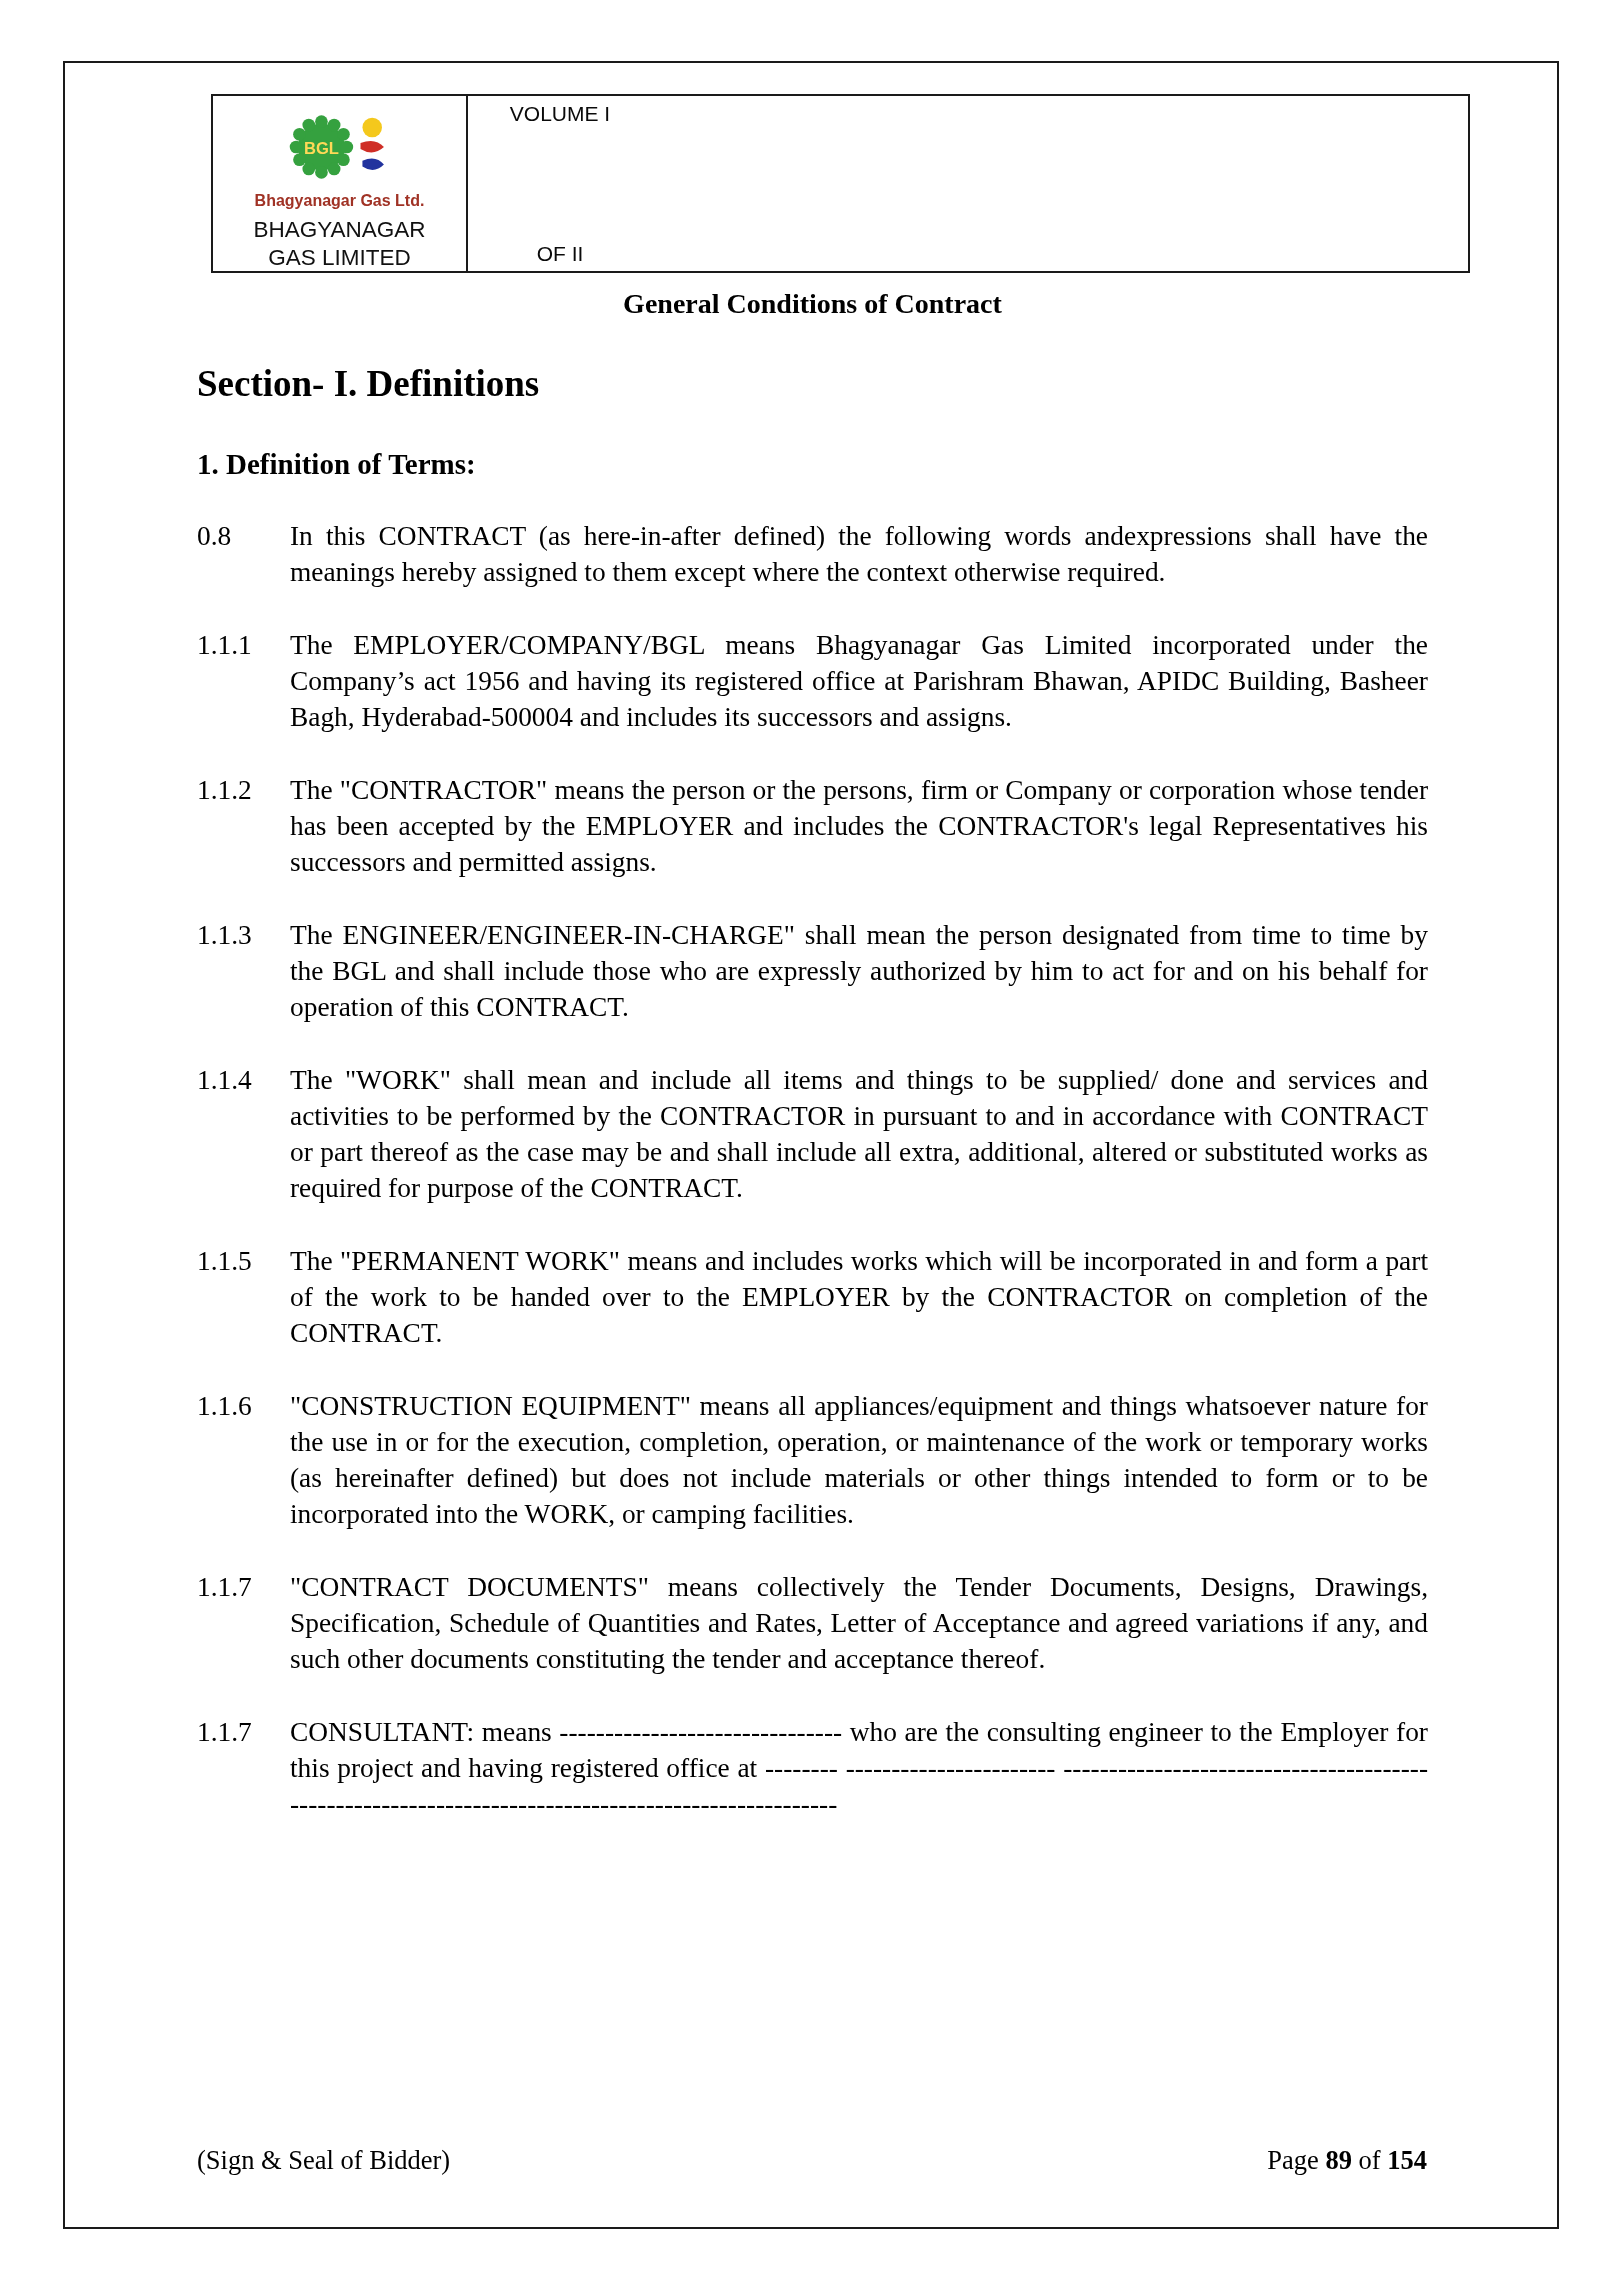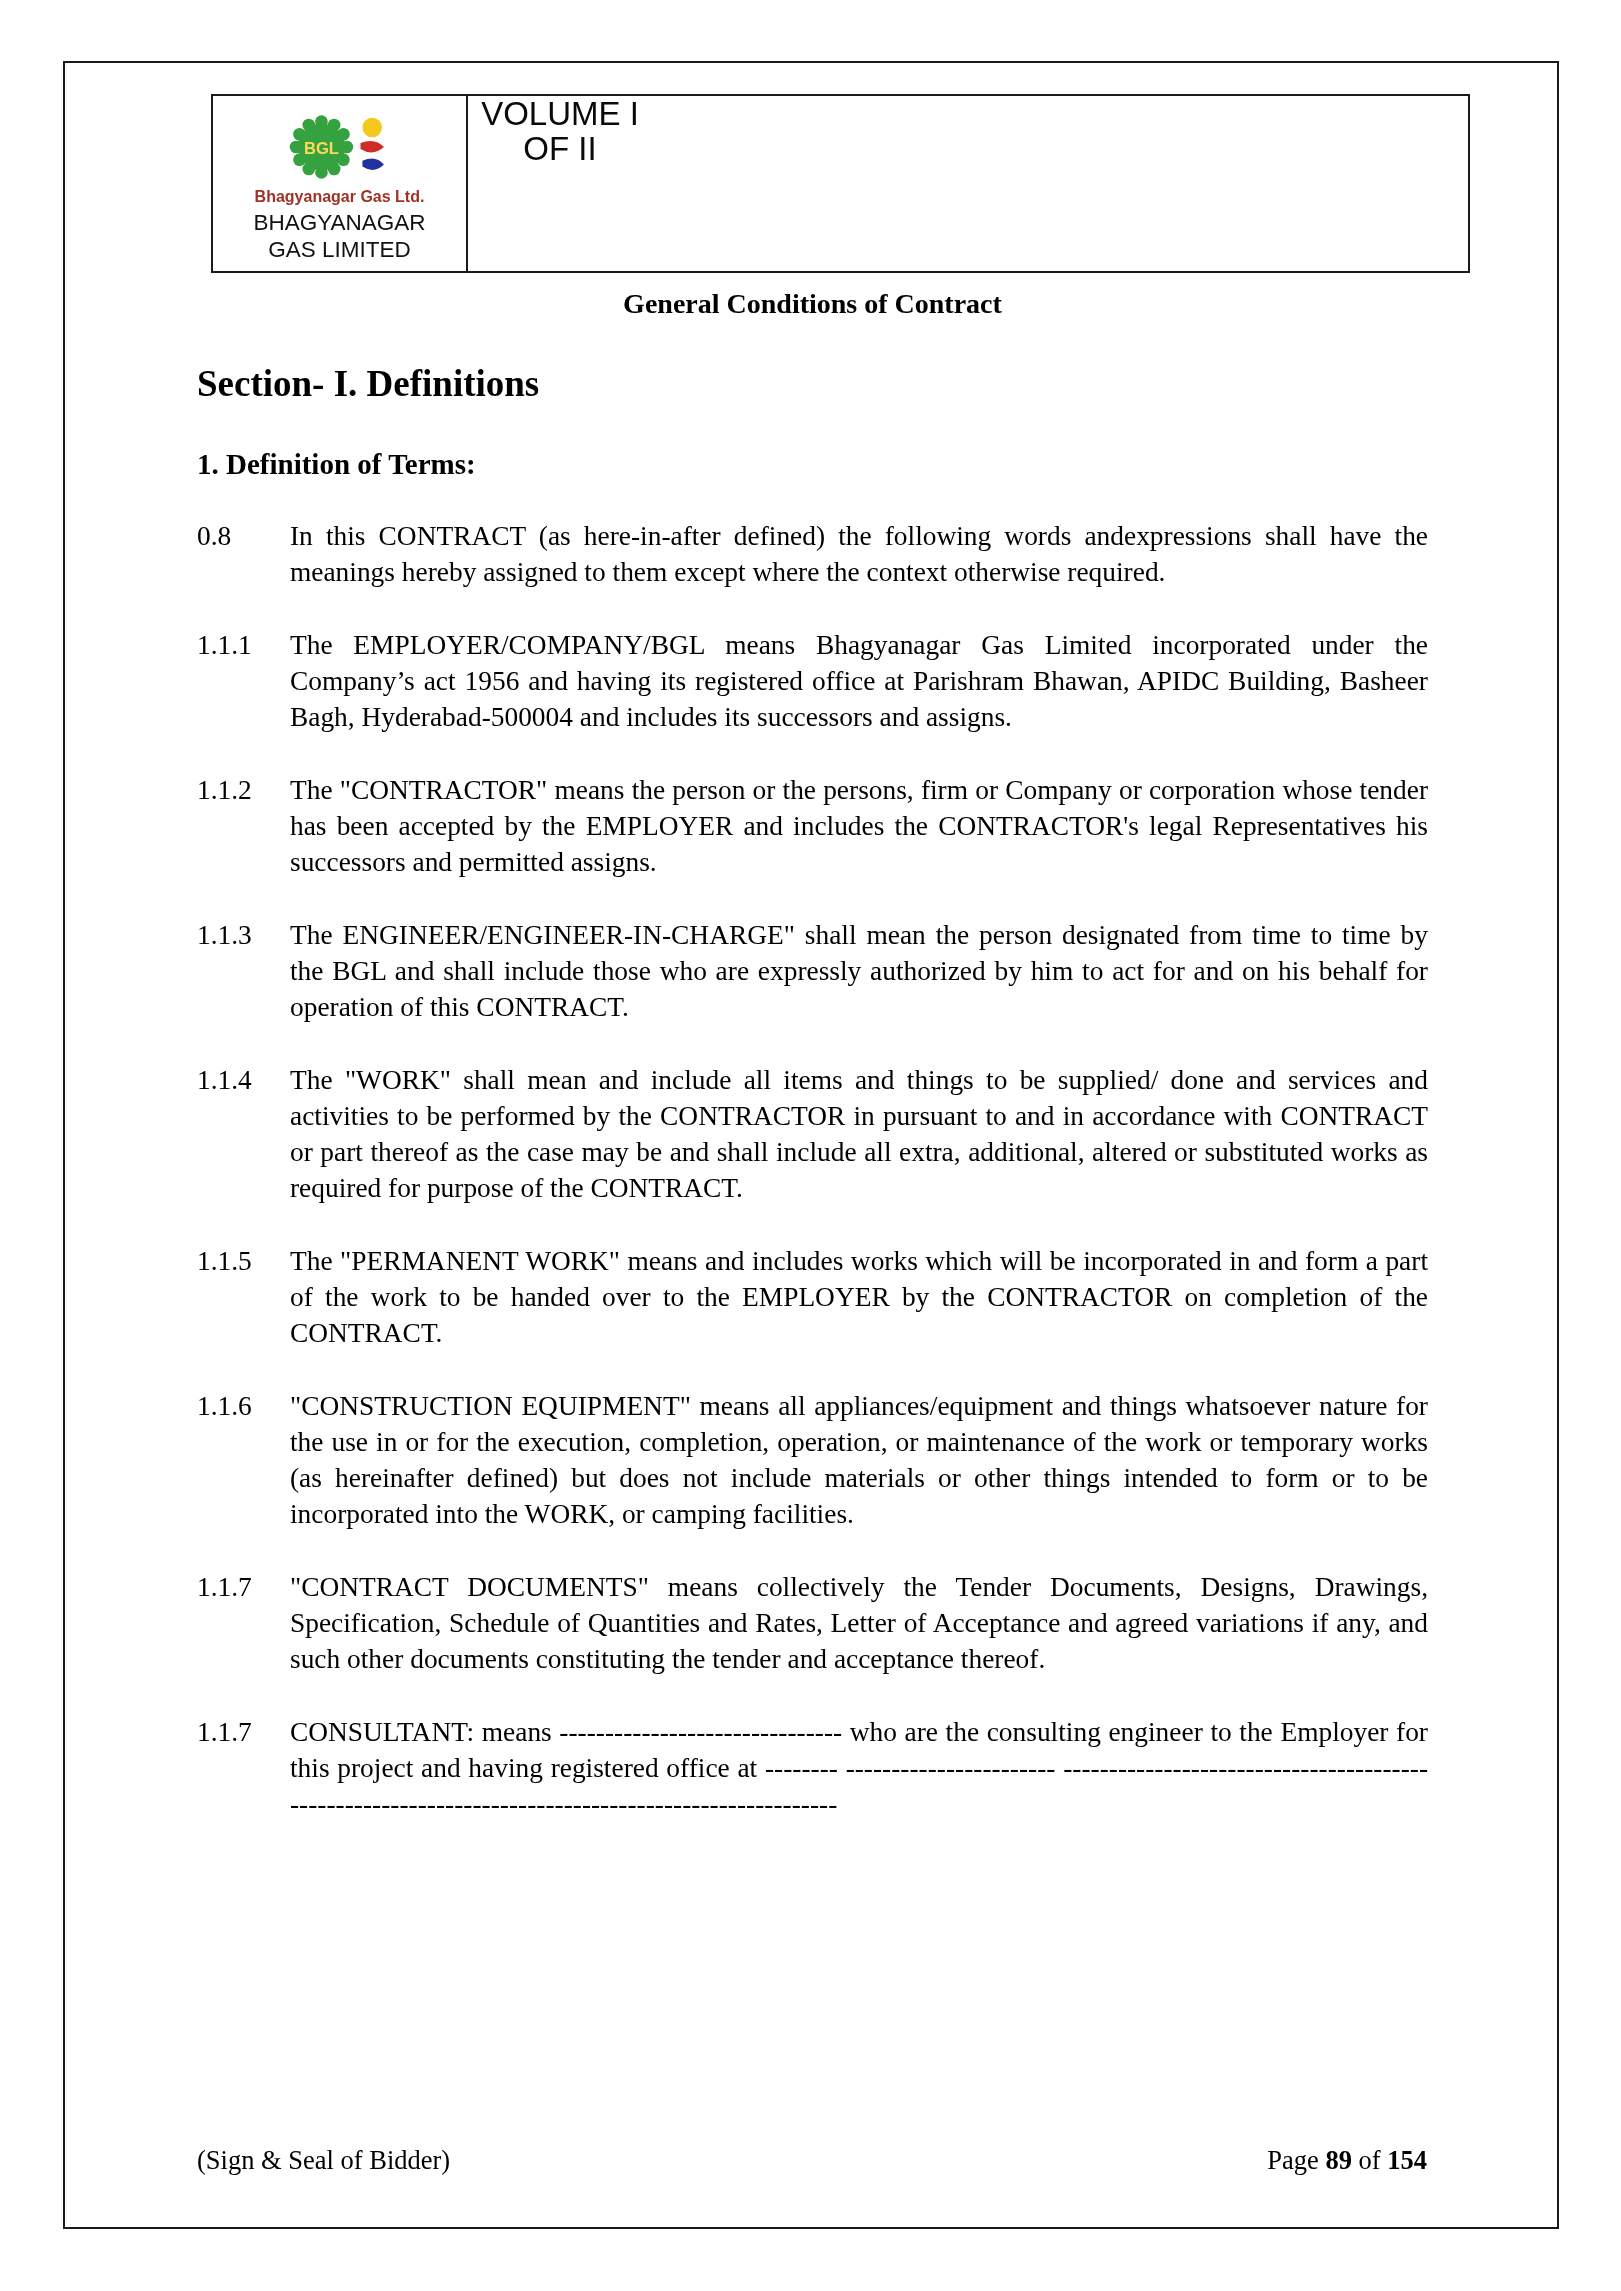--- a/index.html
+++ b/index.html
@@ -16,37 +16,37 @@
   .header-table {
     position:absolute; left:146px; top:31px;
     width:1259px; height:179px;
     display:flex; border:2px solid #1a1a1a;
     font-family:"Liberation Sans", sans-serif;
   }
   .cell { border-right:2px solid #1a1a1a; }
   .cell:last-child { border-right:none; }
   .logo-cell {
     width:255px; display:flex; flex-direction:column;
-    align-items:center; padding-top:10px;
+    align-items:center; padding-top:10px;justify-content:space-between;
   }
   .logo-sub { font-size:16px; line-height:15.7px; margin-top:1px; font-weight:bold; }
   .org-name {
     font-size:22.5px; line-height:27.4px; text-align:center;
     margin-top:3.9px; width:216px; color:#111;
   }
   .title-cell {
     flex:1; padding:9.8px 15.7px 5.9px 15.7px;
     font-size:28px; line-height:37px; color:#0a0a0a;
   }
   .tender-title { text-align:justify; }
   .bid-no { text-align:center; }
   .volume-cell {
     width:184px; display:flex; flex-direction:column;
-    justify-content:flex-start; align-items:center;
-    font-size:33px; line-height:35px; color:#0a0a0a;
+    justify-content:space-between; align-items:center;
+    font-size:21px; line-height:35px; color:#0a0a0a;
   }
 
   
   .content { position:absolute; left:132px; top:211px; width:1231px; }
   .doc-title { text-align:center; font-weight:bold; font-size:28px; margin-top:14px; }
   .section-heading { font-weight:bold; font-size:37px; margin-top:42px; }
   .terms-heading { font-weight:bold; font-size:29px; margin-top:43px; }
   .para { display:flex; margin-top:37px; font-size:27.4px; line-height:36px; }
   .para-num { flex:0 0 93px; }
   .para-text { flex:1; text-align:justify; overflow-wrap:break-word; }

